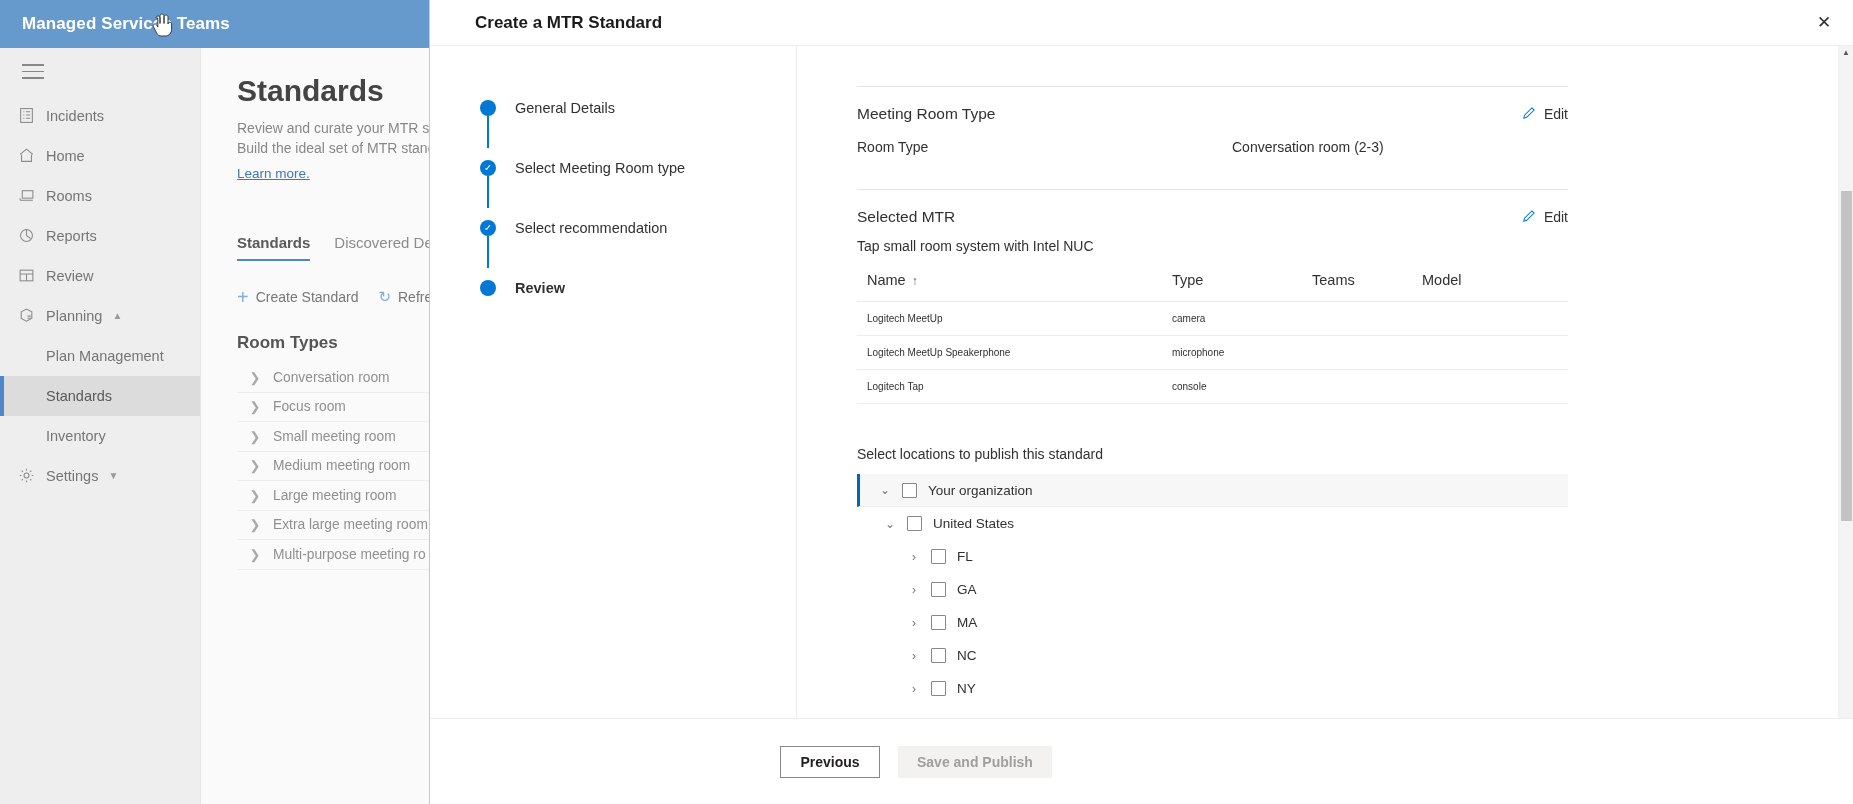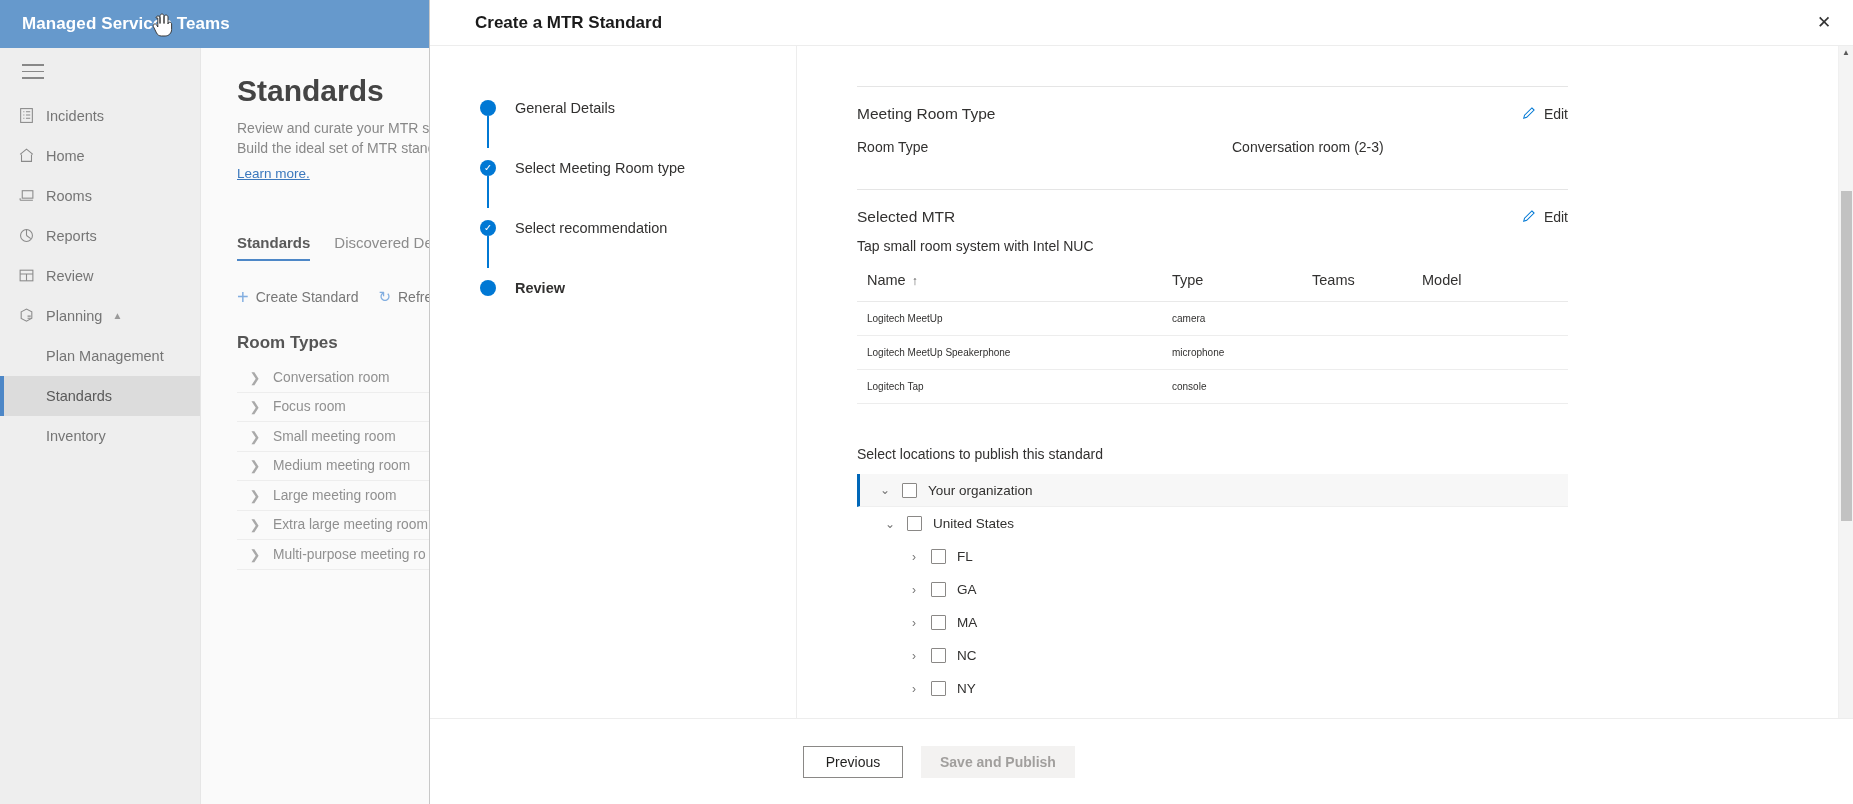--- a/index.html
+++ b/index.html
@@ -152,21 +152,21 @@
   .sb-thumb { position: absolute; left: 2px; width: 11px; top: 145px; height: 330px; background: #c2c2c2; }
 
   .modal-foot {
     height: 86px; border-top: 1px solid #ededed; display: flex; align-items: center;
     padding-left: 350px; gap: 18px;
   }
   .btn {
     min-width: 100px; height: 32px; padding: 0 18px; font-size: 14px;
     display: flex; align-items: center; justify-content: center;
   }
-  .btn-prev { background: #ffffff; border: 1px solid #8a8886; color: #201f1e; font-weight: normal; margin-left: 23px; }
+  .btn-prev { background: #ffffff; border: 1px solid #8a8886; color: #201f1e; font-weight: bold; }
   .btn-save { background: #f3f2f1; border: 1px solid #f3f2f1; color: #a19f9d; font-weight: bold; }
 </style>
 </head>
 <body>
 
 <div id="app">
 
   <div class="bg-layer">
 
     <div class="topbar">
@@ -246,20 +246,30 @@
       </div>
 
       <div class="nav-item nav-sub selected">
         <span>Standards</span>
       </div>
 
       <div class="nav-item nav-sub">
         <span>Inventory</span>
       </div>
 
+      <div class="nav-item">
+        <span class="ic">
+          <svg width="17" height="17" viewBox="0 0 16 16" fill="none" stroke="currentColor" stroke-width="1">
+              <circle cx="8" cy="8" r="2.3"></circle>
+              <path d="M8 1.6v1.6M8 12.8v1.6M1.6 8h1.6M12.8 8h1.6M3.5 3.5l1.1 1.1M11.4 11.4l1.1 1.1M12.5 3.5l-1.1 1.1M4.6 11.4l-1.1 1.1"></path>
+            </svg>
+        </span>
+        <span>Settings</span>
+        <span class="chev">▼</span>
+      </div>
     </div>
 
     <div class="content">
       <h1 class="page-title">Standards</h1>
       <div class="page-sub">Review and curate your MTR sta</div>
       <div class="page-sub">Build the ideal set of MTR stand</div>
       <a class="learn-link">Learn more.</a>
 
       <div class="tabs">
         <div class="tab active">Standards</div>

